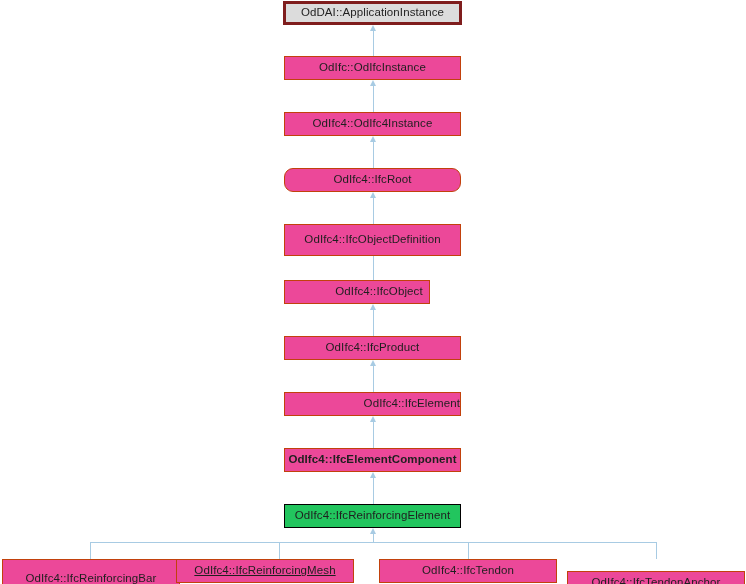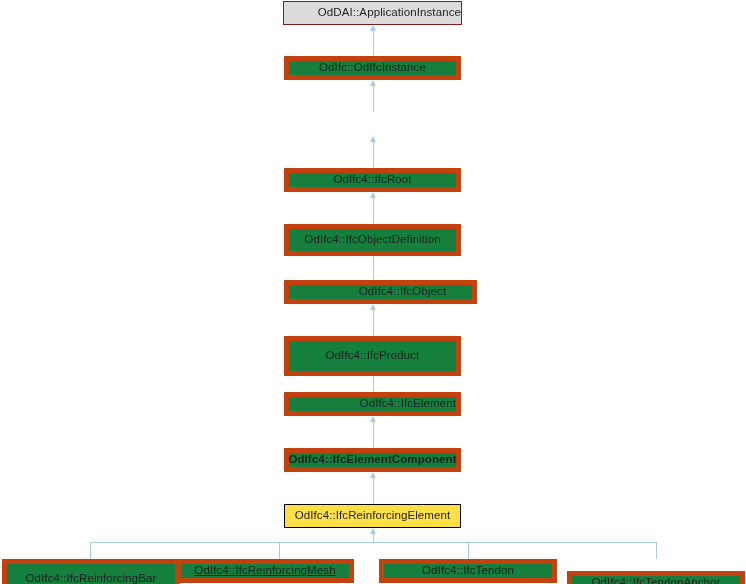--- a/index.html
+++ b/index.html
@@ -18,40 +18,39 @@
   #diagram {
     position: absolute;
     left: 0;
     top: 0;
     width: 746px;
     height: 584px;
   }
   .node {
     position: absolute;
     box-sizing: border-box;
-    border: 5px solid #c2410c;
-    background: #15803d;
+    border: 1px solid #c2410c;
+    background: #ec4899;
     color: #1f1f1f;
     font-size: 11.5px;
     line-height: 1;
     letter-spacing: 0.1px;
     display: flex;
     align-items: center;
     justify-content: center;
     white-space: nowrap;
     text-align: center;
     -webkit-font-smoothing: none;
   }
   .node.root {
     background: #dcdcdc;
-    border: 1px solid #7f1d1d;
-    justify-content: flex-end;
+    border: 3px solid #7f1d1d;
   }
   .node.current {
-    background: #fde047;
+    background: #22c55e;
     border: 1px solid #000000;
   }
   .edge {
     position: absolute;
     background: #a8cbe3;
   }
   .edge.v { width: 1px; }
   .edge.h { height: 1px; }
   .arrowhead {
     position: absolute;
@@ -90,30 +89,33 @@
     <div class="edge v" style="left: 90px; top: 542px; height: 17px; background: rgb(168, 203, 227);"></div>
     <div class="edge v" style="left: 279px; top: 542px; height: 17px; background: rgb(168, 203, 227);"></div>
     <div class="edge v" style="left: 468px; top: 542px; height: 17px; background: rgb(168, 203, 227);"></div>
     <div class="edge v" style="left: 656px; top: 542px; height: 17px; background: rgb(168, 203, 227);"></div>
     <div class="node root" style="left: 283px; top: 1px; width: 179px; height: 24px;">
       <span>OdDAI::ApplicationInstance</span>
     </div>
     <div class="node" style="left: 284px; top: 56px; width: 177px; height: 24px;">
       <span>OdIfc::OdIfcInstance</span>
     </div>
-    <div class="node" style="left: 284px; top: 168px; width: 177px; height: 24px;">
+    <div class="node" style="left: 284px; top: 112px; width: 177px; height: 24px;">
+      <span>OdIfc4::OdIfc4Instance</span>
+    </div>
+    <div class="node" style="left: 284px; top: 168px; width: 177px; height: 24px; border-radius: 9px;">
       <span>OdIfc4::IfcRoot</span>
     </div>
     <div class="node" style="left: 284px; top: 224px; width: 177px; height: 32px;">
       <span>OdIfc4::IfcObjectDefinition</span>
     </div>
-    <div class="node" style="left: 284px; top: 280px; width: 193px; height: 24px; padding-left: 44px;">
+    <div class="node" style="left: 284px; top: 280px; width: 146px; height: 24px; padding-left: 44px;">
       <span>OdIfc4::IfcObject</span>
     </div>
-    <div class="node" style="left: 284px; top: 336px; width: 177px; height: 40px;">
+    <div class="node" style="left: 284px; top: 336px; width: 177px; height: 24px;">
       <span>OdIfc4::IfcProduct</span>
     </div>
     <div class="node" style="left: 284px; top: 392px; width: 177px; height: 24px; justify-content: flex-end;">
       <span>OdIfc4::IfcElement</span>
     </div>
     <div class="node" style="left: 284px; top: 448px; width: 177px; height: 24px; font-weight: bold;">
       <span>OdIfc4::IfcElementComponent</span>
     </div>
     <div class="node current" style="left: 284px; top: 504px; width: 177px; height: 24px;">
       <span>OdIfc4::IfcReinforcingElement</span>

